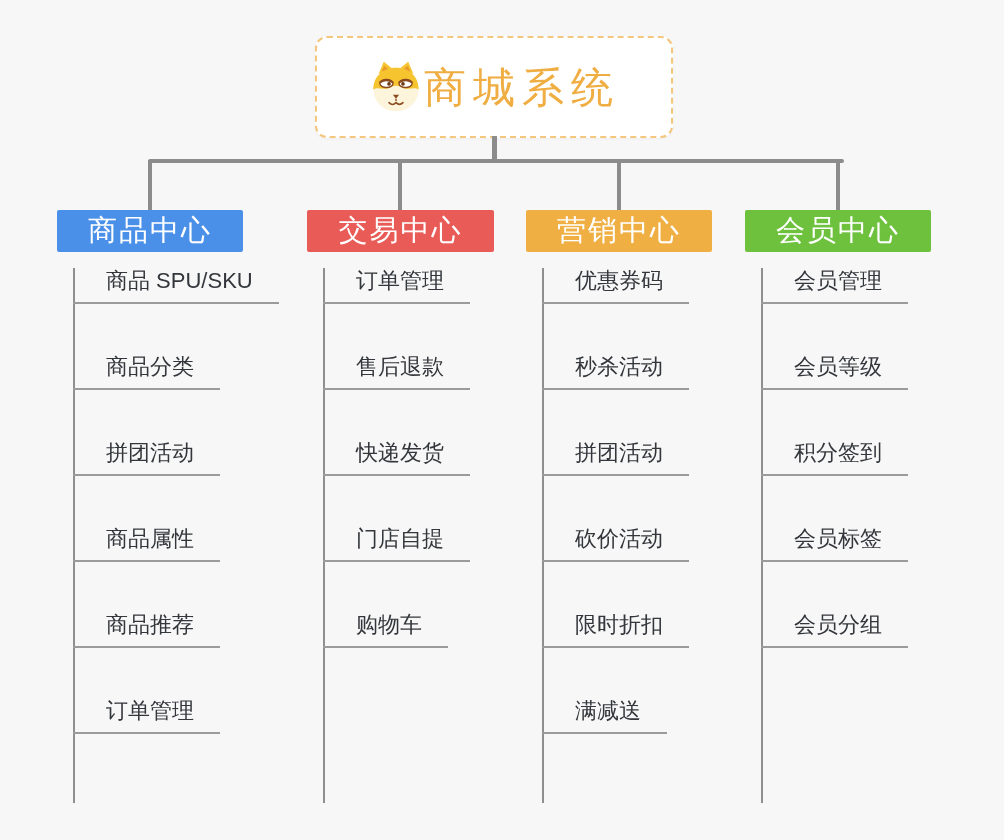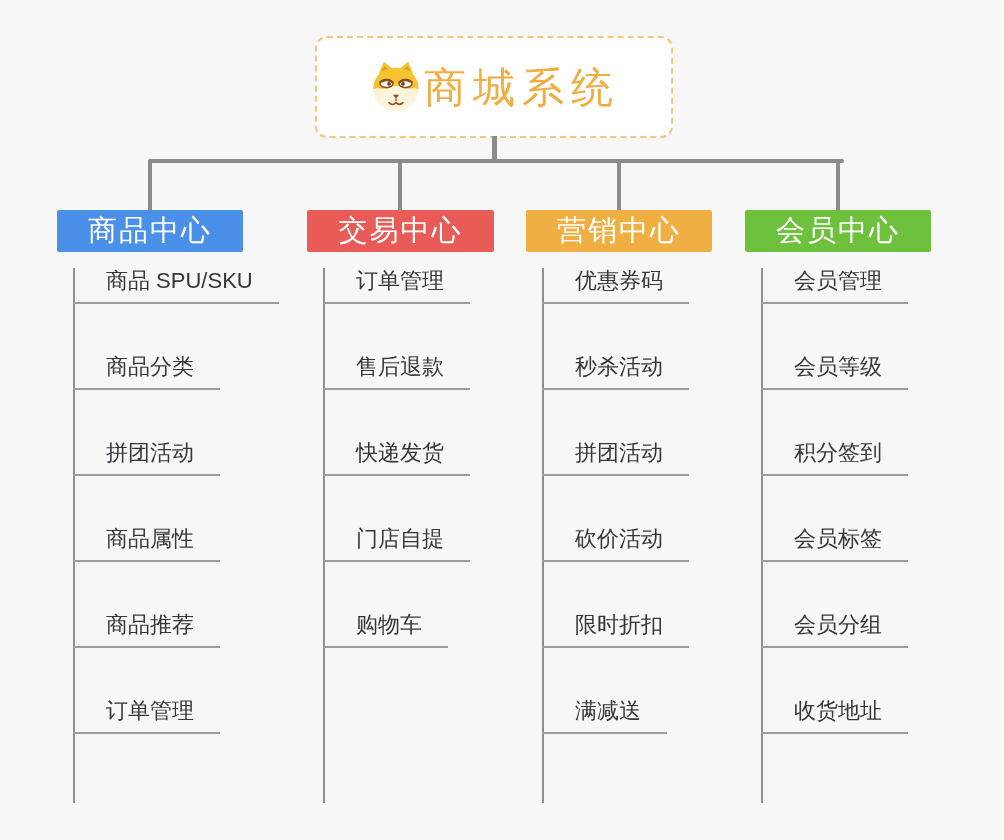--- a/index.html
+++ b/index.html
@@ -171,17 +171,14 @@
       </div>
     <div class="item-row">
         <span class="item">积分签到</span>
       </div>
     <div class="item-row">
         <span class="item">会员标签</span>
       </div>
     <div class="item-row">
         <span class="item">会员分组</span>
       </div>
-    <div class="item-row">
-        <span class="item">收货地址</span>
-      </div>
   </div>
 </div>
 
 </body></html>

